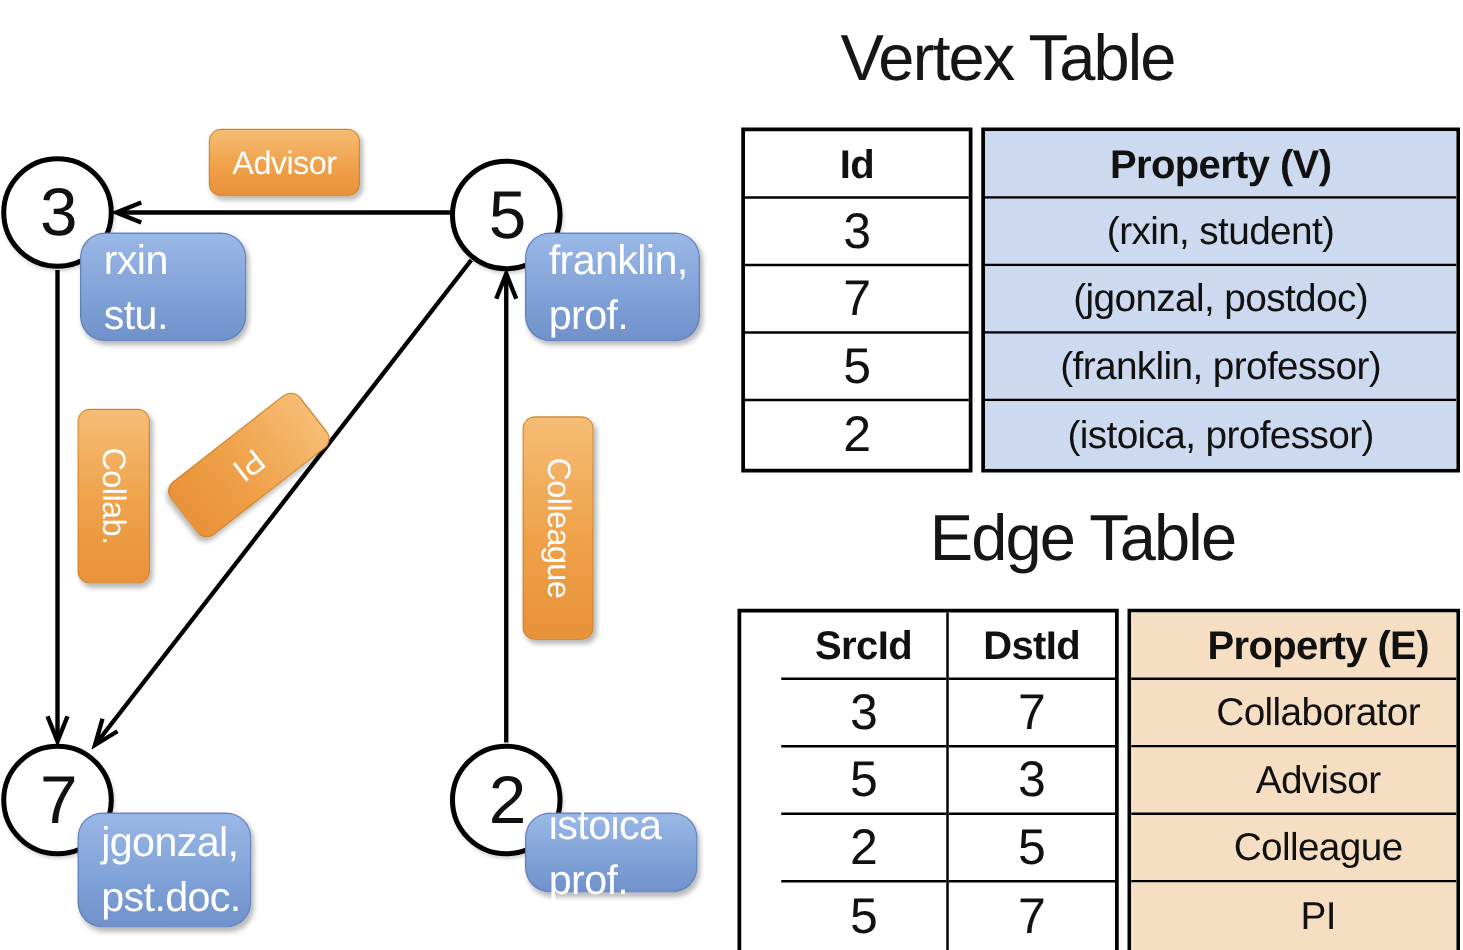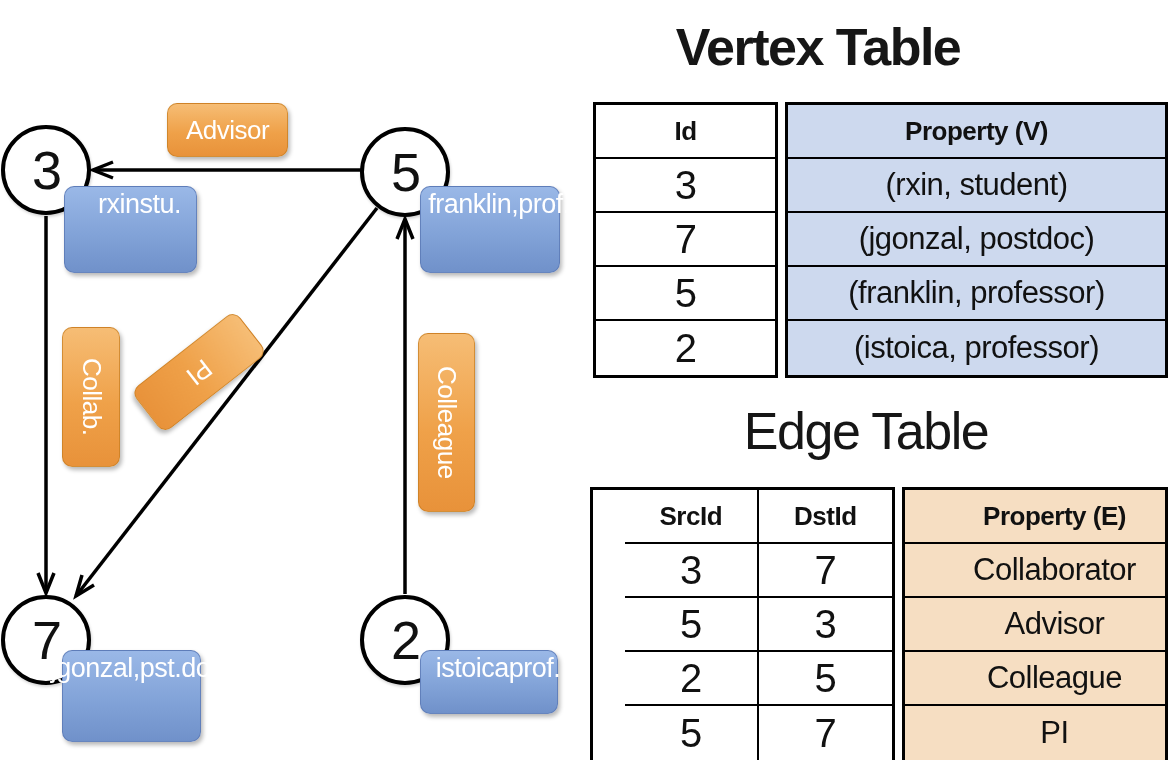--- a/index.html
+++ b/index.html
@@ -9,21 +9,21 @@
     background:#ffffff;
     font-family:"Liberation Sans", sans-serif;
     color:#111111;
   }
   .title {
     position:absolute; text-align:center;
     font-size:52px; font-weight:400; letter-spacing:-1.5px; color:#161616;
     line-height:1.05; white-space:nowrap;
   }
   #graph-title   { left:35px;  top:20px; width:500px; }
-  #vertex-title  { left:568px; top:20px; width:500px;font-weight:bold; }
+  #vertex-title  { left:556px; top:20px; width:500px; }
   #edge-title    { left:616px; top:404px; width:500px; }
 
   
   #edge-svg { position:absolute; left:0; top:0; z-index:1; }
 
   .node {
     position:absolute; width:90px; height:90px; border-radius:50%;
     background:#ffffff; border:4px solid #000000; z-index:3;
     display:flex; align-items:center; justify-content:center;
     font-size:54px; font-weight:400; letter-spacing:-2px; color:#111;
@@ -46,40 +46,40 @@
   .elabel.vert { writing-mode:vertical-rl; }
   #elabel-advisor   { left:167px; top:103px; width:121px; height:54px; }
   #elabel-collab    { left:62px;  top:327px; width:58px;  height:140px; }
   #elabel-pi        { left:172px; top:306px; width:54px;  height:132px; transform:rotate(52deg); }
   #elabel-colleague { left:418px; top:333px; width:57px;  height:179px; }
 
   .vprop {
     position:absolute; z-index:4;
     background:linear-gradient(180deg,#9ab8e7 0%, #82a3d8 55%, #7091ca 100%);
     border:1px solid rgba(90,120,180,0.8);
-    border-radius:10px;
+    border-radius:20px;
     box-shadow:2px 3px 4px rgba(0,0,0,0.28);
-    color:#ffffff; font-size:27px; letter-spacing:-0.5px; line-height:1.32;
-    display:flex; justify-content:center;
+    color:#ffffff; font-size:33px; letter-spacing:-0.5px; line-height:1.32;
+    display:flex; flex-direction:column; justify-content:center;
     padding-left:18px;
   }
   #vprop-rxin     { left:64px;  top:186px; width:133px; height:87px; }
   #vprop-franklin { left:420px; top:186px; width:140px; height:87px; }
   #vprop-jgonzal  { left:62px;  top:650px; width:139px; height:92px; }
   #vprop-istoica  { left:420px; top:650px; width:138px; height:64px; }
 
   
   .tcol { position:absolute; border:3px solid #000000; background:#ffffff; }
   .tcol .cell {
     height:54px; border-bottom:2.5px solid #000000;
     display:flex; align-items:center; justify-content:center;
     font-size:31px; letter-spacing:-0.5px; white-space:nowrap;
   }
   .tcol .cell:last-child { border-bottom:none; }
-  .tcol .cell.hdr { font-weight:700; font-size:26px; letter-spacing:-0.5px; }
+  .tcol .cell.hdr { font-weight:700; font-size:32px; letter-spacing:-0.5px; }
   .tcol .cell.num { font-size:40px; font-weight:400; }
   .bluecol .cell { background:#cdd9ee; }
   .tancol  .cell { background:#f6dec2;padding-left:39px; }
 
   #vt-id   { left:593px; top:102px; width:185px; }
   #vt-prop { left:785px; top:102px; width:383px; }
 
   #et-srcdst { left:590px; top:487px; width:305px; display:flex; }
   #et-srcdst .subcol { width:50%; }
   #et-srcdst .subcol.first { border-right:2.5px solid #000000;margin-left:32px; }

